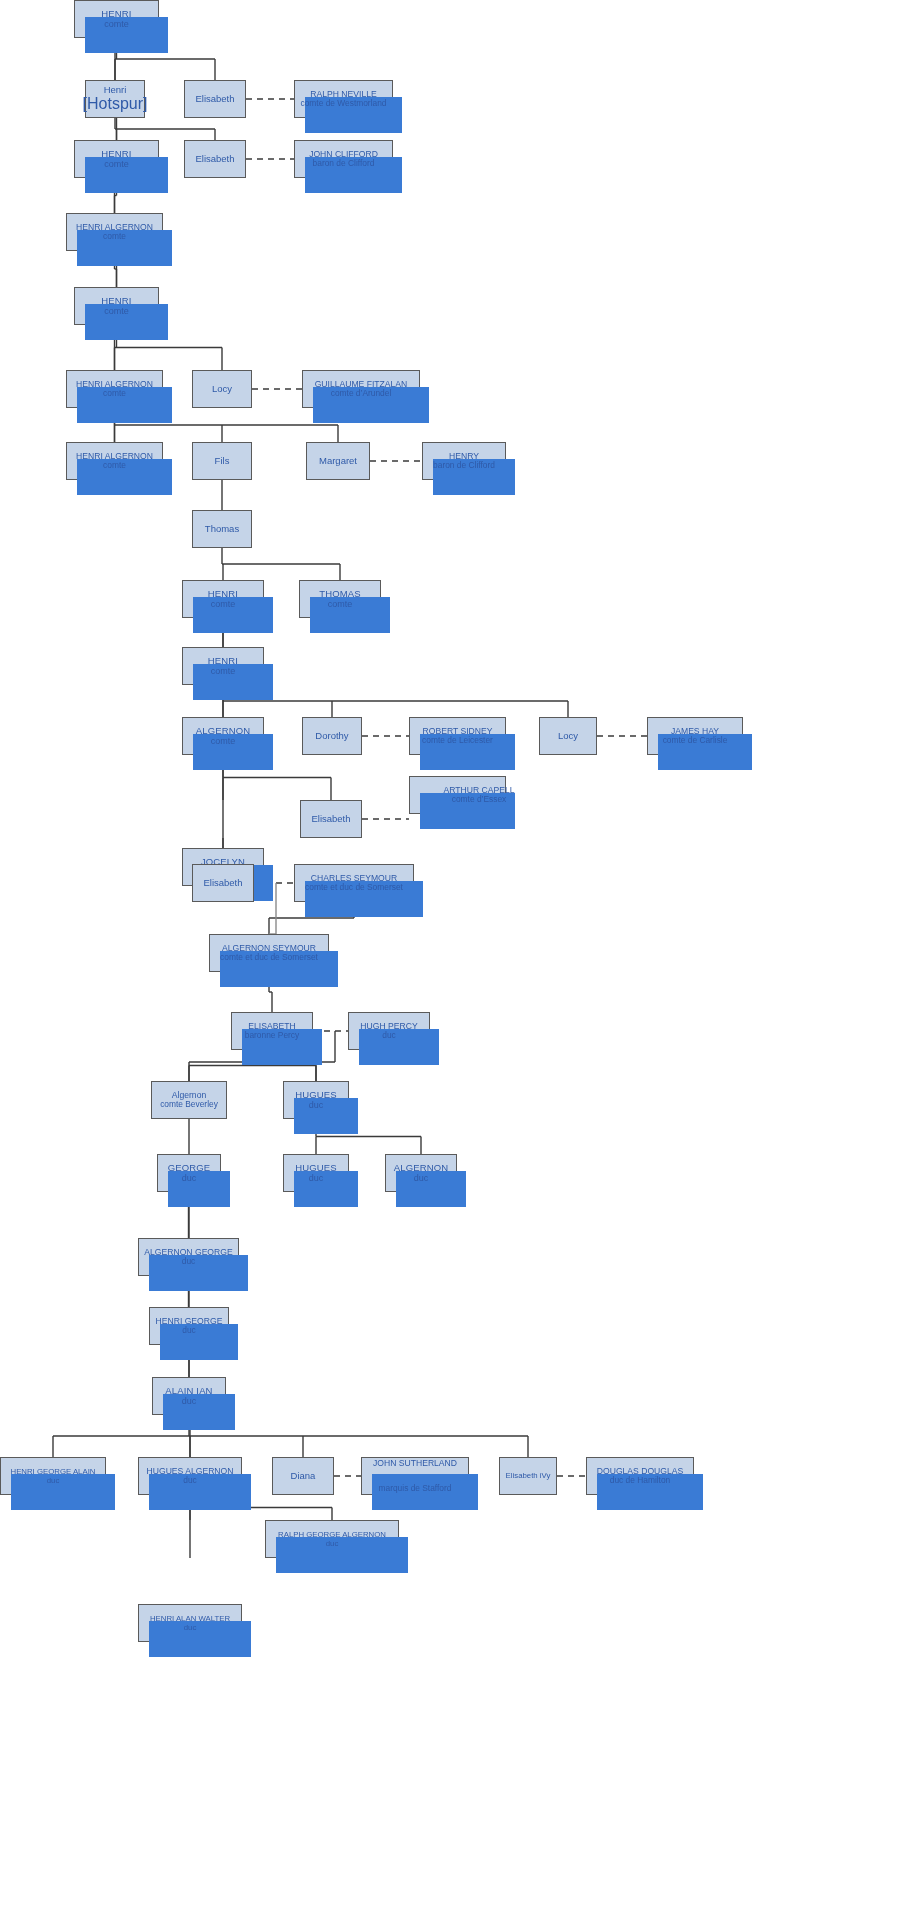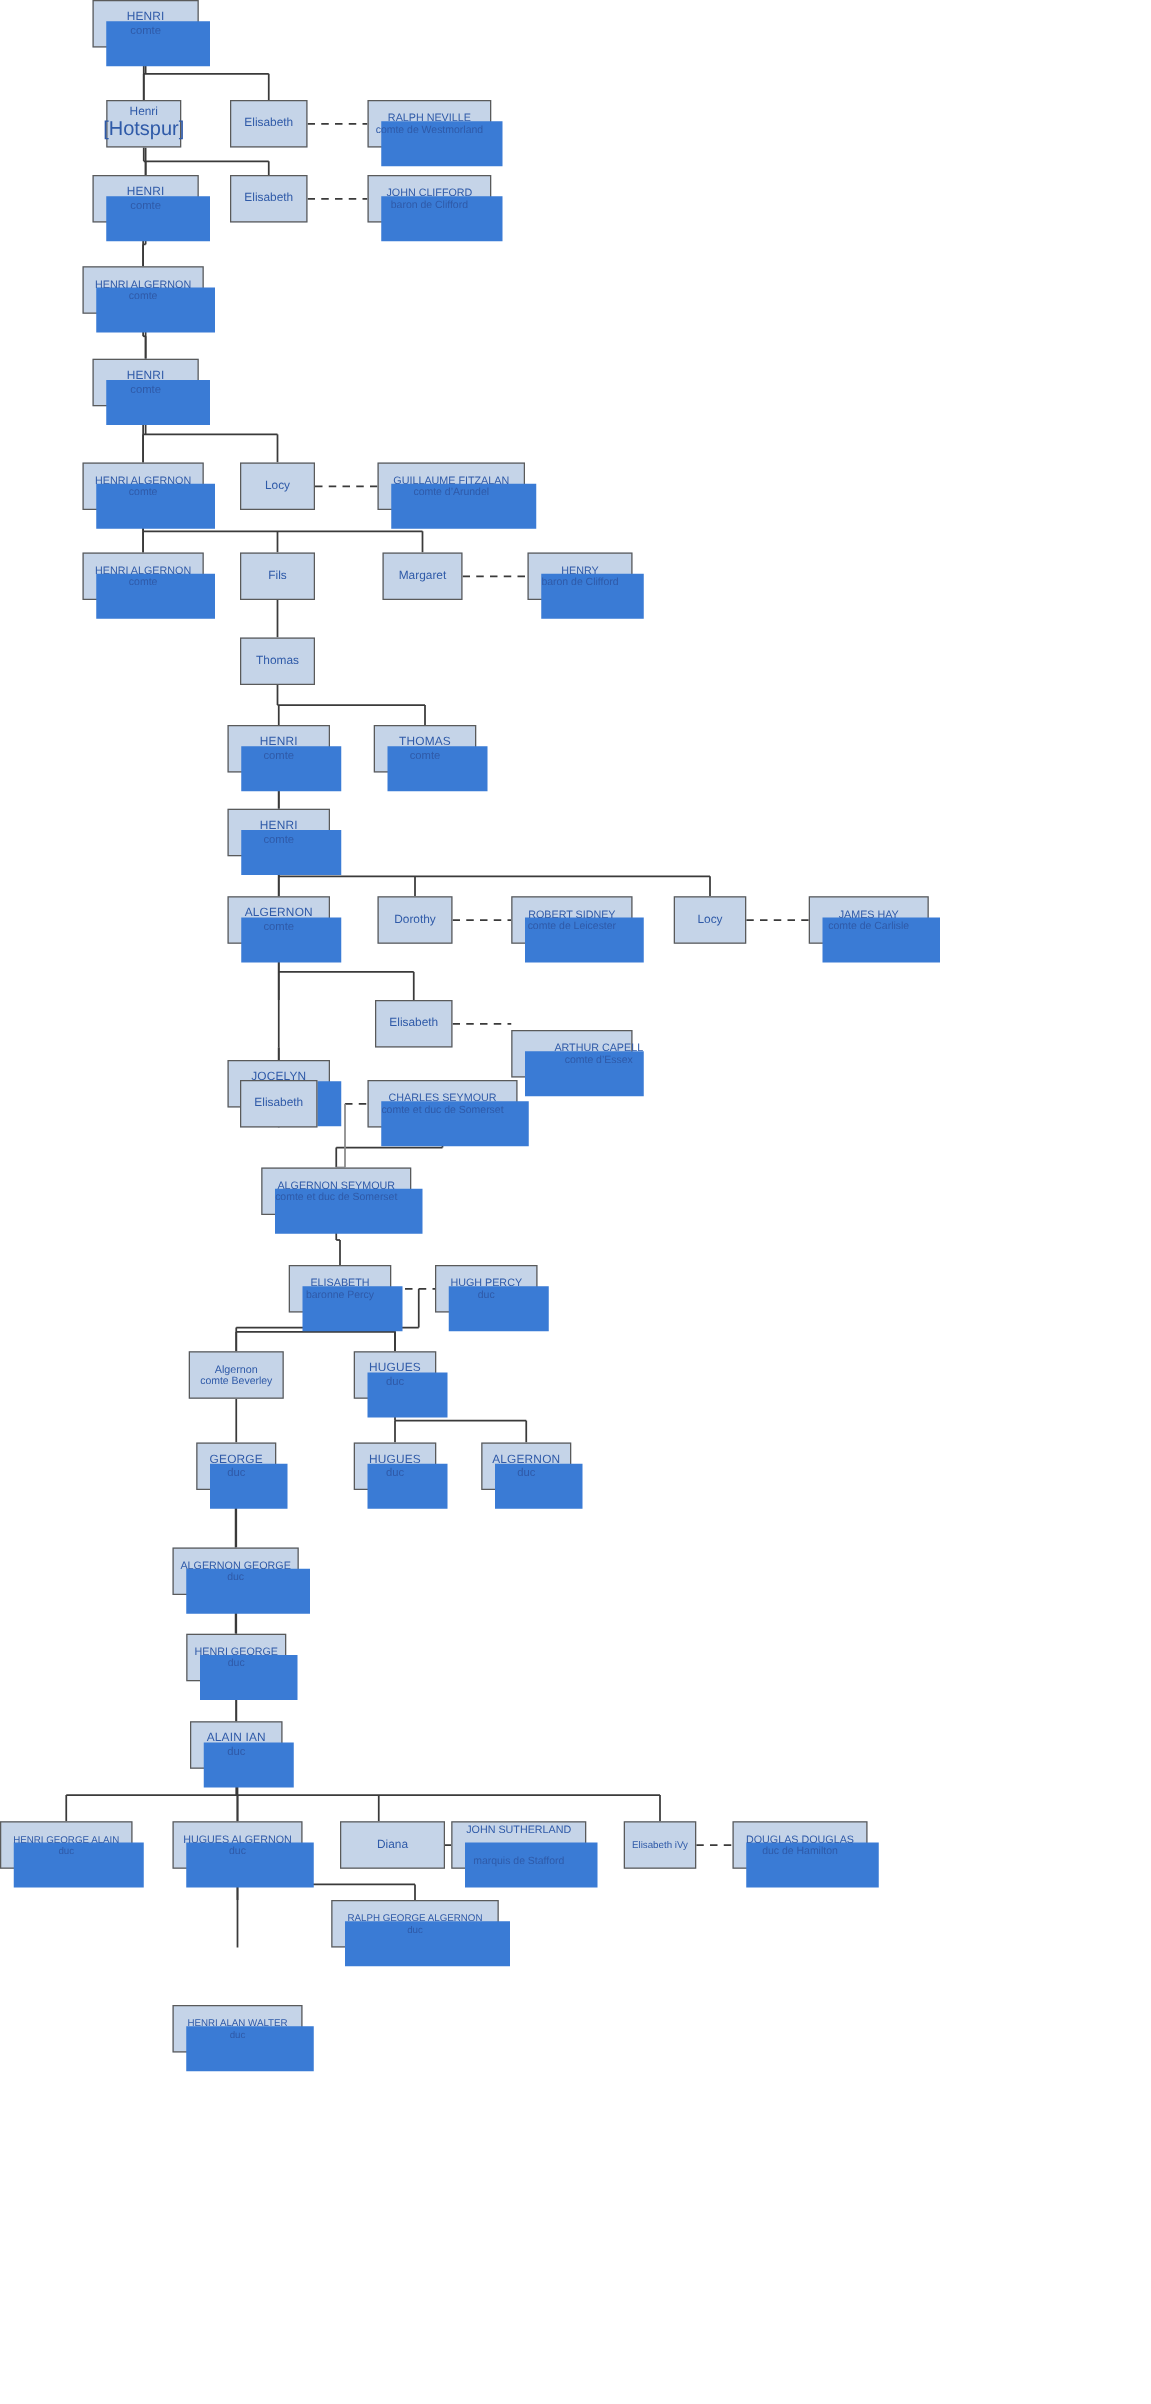--- a/index.html
+++ b/index.html
@@ -268,21 +268,21 @@
         <span class="nm">JAMES HAY</span>
         <span class="ttl">comte de Carlisle</span>
       </div>
       <div class="node titled shadow" style="left: 182px; top: 800px; width: 82px; height: 38px; margin-top: 48px;">
         <span class="nm">JOCELYN</span>
         <span class="ttl">comte</span>
       </div>
       <div class="node plain" style="left: 300px; top: 800px; width: 62px; height: 38px;">
         <span class="nm">Elisabeth</span>
       </div>
-      <div class="node small shadow" style="left: 409px; top: 824px; width: 97px; height: 38px; padding-left: 45px;">
+      <div class="node small shadow" style="left: 409px; top: 776px; width: 97px; height: 38px; padding-left: 45px;">
         <span class="nm">ARTHUR CAPELL</span>
         <span class="ttl">comte d’Essex</span>
       </div>
       <div class="node plain" style="left: 192px; top: 864px; width: 62px; height: 38px;">
         <span class="nm">Elisabeth</span>
       </div>
       <div class="node small shadow" style="left: 294px; top: 864px; width: 120px; height: 38px;">
         <span class="nm">CHARLES SEYMOUR</span>
         <span class="ttl">comte et duc de Somerset</span>
       </div>
@@ -331,21 +331,21 @@
         <span class="ttl">duc</span>
       </div>
       <div class="node xsmall shadow" style="left: 0px; top: 1457px; width: 106px; height: 38px;">
         <span class="nm">HENRI GEORGE ALAIN</span>
         <span class="ttl">duc</span>
       </div>
       <div class="node small shadow" style="left: 138px; top: 1457px; width: 104px; height: 38px;">
         <span class="nm">HUGUES ALGERNON</span>
         <span class="ttl">duc</span>
       </div>
-      <div class="node plain" style="left: 272px; top: 1457px; width: 84px; height: 38px;">
+      <div class="node plain" style="left: 272px; top: 1457px; width: 62px; height: 38px;">
         <span class="nm">Diana</span>
       </div>
       <div class="node small shadow" style="left: 361px; top: 1457px; width: 108px; height: 38px; gap: 16px;">
         <span class="nm">JOHN SUTHERLAND</span>
         <span class="ttl">marquis de Stafford</span>
       </div>
       <div class="node xsmall" style="left: 499px; top: 1457px; width: 58px; height: 38px;">
         <span class="nm">Elisabeth iVy</span>
       </div>
       <div class="node small shadow" style="left: 586px; top: 1457px; width: 108px; height: 38px;">

